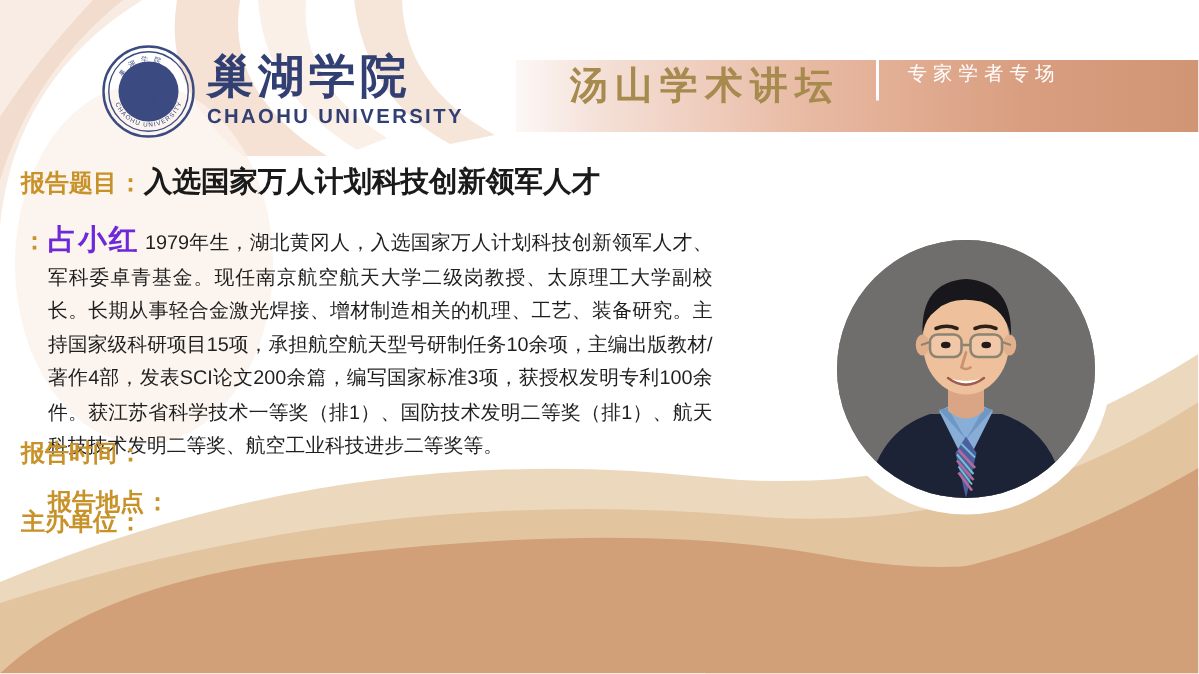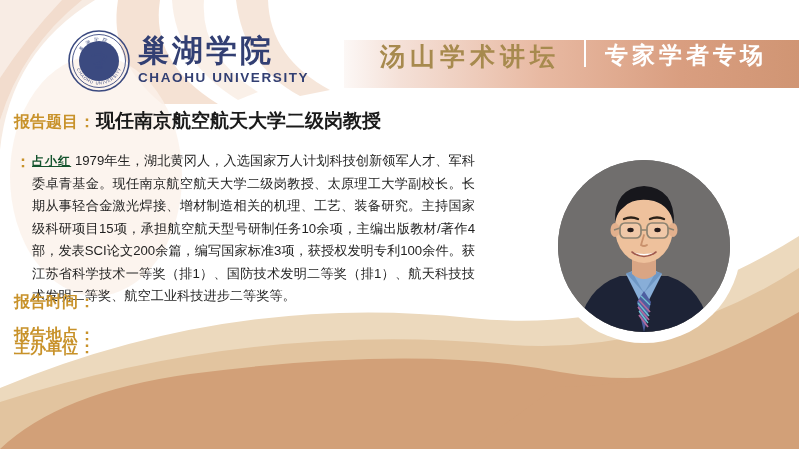--- a/index.html
+++ b/index.html
@@ -95,22 +95,22 @@
   }
   .banner-divider {
     width: 2px;
     height: 27px;
     background: #ffffff;
     margin: 0 19px 0 24px;
     flex: none;
   }
   .banner-sub {
     font-family: "Liberation Serif", "DejaVu Serif", serif;
-    font-size: 23px;
-    font-weight: bold;
+    font-size: 13px;
+    font-weight: normal;
     color: #ffffff;
     letter-spacing: 4px;
     white-space: nowrap;
   }
 
   
   .content {
     position: absolute;
     left: 0; top: 0;
     width: 799px; height: 449px;
@@ -136,21 +136,21 @@
   }
   .value-strong {
     font-size: 19px;
     font-weight: bold;
     color: #1a1a1a;
     white-space: nowrap;
   }
 
   #row-title { left: 14px; top: 108px; }
   #row-time  { left: 14px; top: 292px; text-align: right; }
-  #row-place { left: 14px; top: 325px; }
+  #row-place { left: 32px; top: 325px; }
   #row-host  { left: 14px; top: 338px; }
 
   #row-time .value-strong,
   #row-place .value-strong,
   #row-host .value-strong { font-size: 17px; }
 
   #row-bio {
     position: absolute;
     left: 14px;
     top: 150px;
@@ -161,25 +161,24 @@
   #row-bio .label, #row-bio .colon { line-height: 23px; }
   .bio-body {
     font-size: 13.2px;
     line-height: 22.5px;
     color: #1f1f1f;
     text-align: justify;
     text-justify: inter-character;
     width: 443px;
   }
   .bio-name {
-    font-size: 12px;
-    font-weight: bold;
-    color: #14532d;
+    font-size: 19px;
+    font-weight: bold;
+    color: #6d28d9;
     letter-spacing: 1px;
-    text-decoration: underline;
   }
 
   
   .photo-ring {
     position: absolute;
     left: 552px;
     top: 154px;
     width: 184px;
     height: 184px;
     border-radius: 50%;
@@ -252,21 +251,21 @@
       <span class="banner-divider"></span>
       <span class="banner-sub">专家学者专场</span>
     </div>
   </div>
 
   <div class="content">
 
     <div class="row" id="row-title">
       <span class="label">报告题目</span>
       <span class="colon">：</span>
-      <span class="value-strong">现任南京航空航天大学二级岗教授</span>
+      <span class="value-strong">入选国家万人计划科技创新领军人才</span>
     </div>
 
     <div id="row-bio">
       <span class="colon">：</span>
       <div class="bio-body">
         <span class="bio-name">占小红</span><span> 1979年生，湖北黄冈人，入选国家万人计划科技创新领军人才、军科委卓青基金。现任南京航空航天大学二级岗教授、太原理工大学副校长。长期从事轻合金激光焊接、增材制造相关的机理、工艺、装备研究。主持国家级科研项目15项，承担航空航天型号研制任务10余项，主编出版教材/著作4部，发表SCI论文200余篇，编写国家标准3项，获授权发明专利100余件。获江苏省科学技术一等奖（排1）、国防技术发明二等奖（排1）、航天科技技术发明二等奖、航空工业科技进步二等奖等。</span>
       </div>
     </div>
 
     <div class="row" id="row-time">

